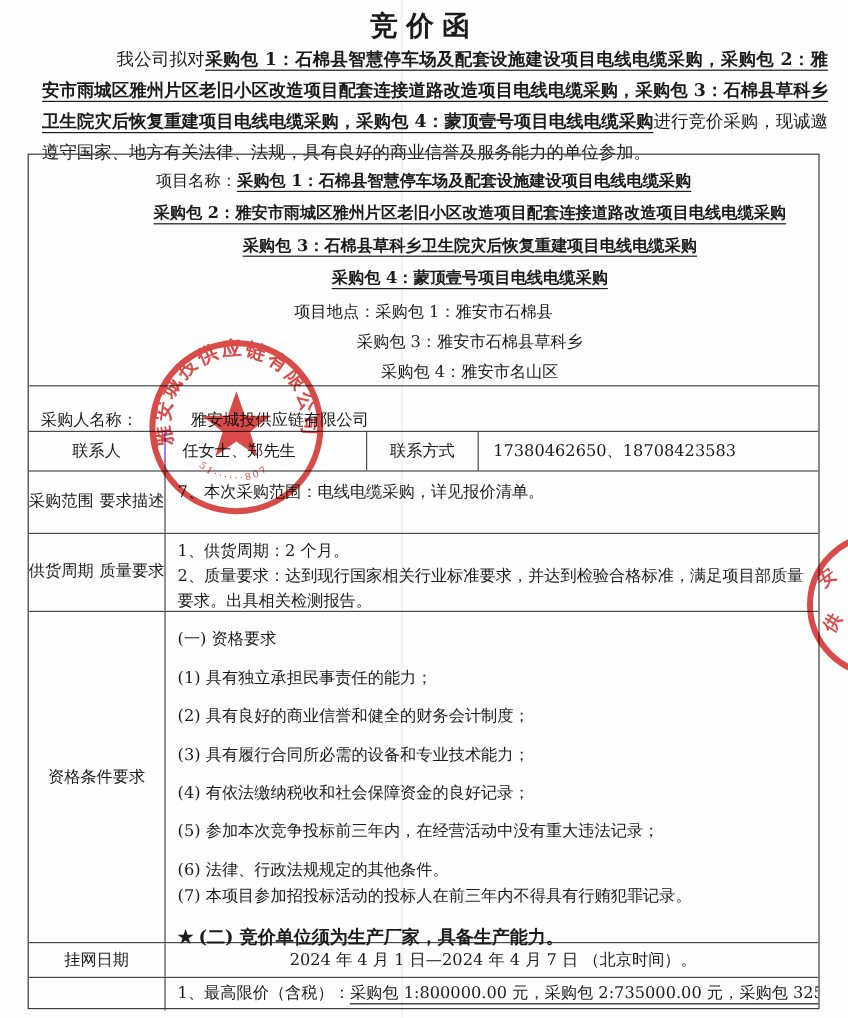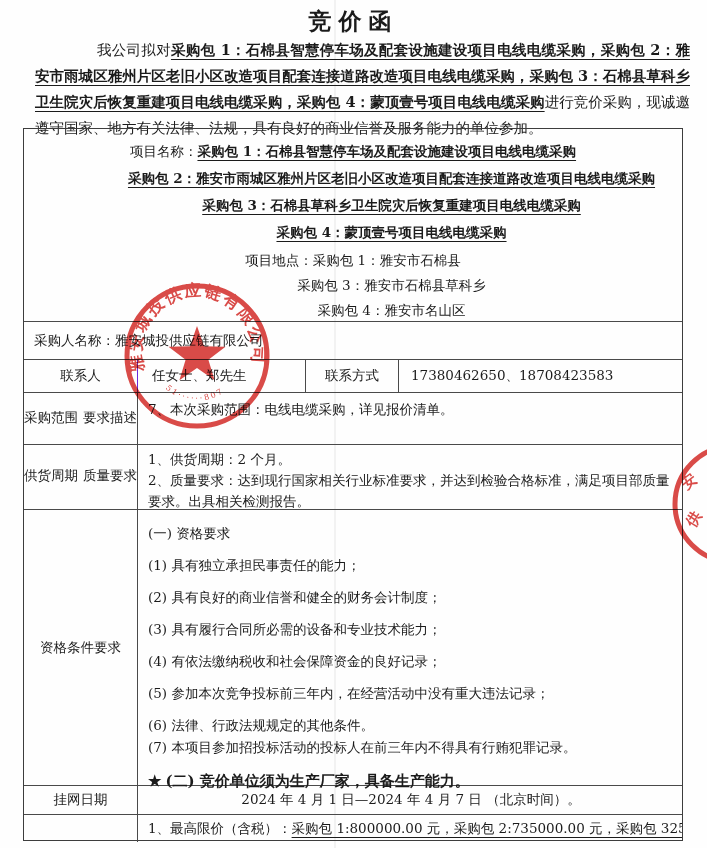--- a/index.html
+++ b/index.html
@@ -42,21 +42,21 @@
   .content-cell { flex:1; padding:4px 8px 4px 10px; }
 
   
   .row-projects { height:192px; display:block; padding:9px 10px 0 10px;text-align:center; }
   .pn-line { line-height:27px; }
   .loc-line { line-height:25px; }
   .hang { margin-left:77px; }
   .loc-block { margin-top:2px; }
 
   
-  .row-purchaser { height:38px; align-items:center; padding-left:10px; }
+  .row-purchaser { height:38px; align-items:flex-end; padding-left:10px;gap:44px; }
 
   
   .row-contact { height:33px; }
   .c-person-label { width:114px; flex:0 0 114px; border-right:1px solid #6d28d9;
      display:flex; align-items:center; justify-content:center; }
   .c-person-value { width:168px; flex:0 0 168px; border-right:1px solid #4a4a4a;
      display:flex; align-items:center; padding-left:14px; }
   .c-method-label { width:93px; flex:0 0 93px; border-right:1px solid #4a4a4a;
      display:flex; align-items:center; justify-content:center; }
   .c-method-value { flex:1; display:flex; align-items:center; padding-left:12px;
@@ -77,21 +77,21 @@
   .q-item.tight { margin-bottom:0; }
   .q-item.last { margin-bottom:14px; }
   .q-star { font-weight:bold; font-size:15px; margin-top:8px; }
   .q-star .star-glyph { margin-right:4px; }
 
   .row-date { height:29px; }
   .row-date .label-cell, .row-date .content-cell { justify-content:center; }
   .row-date .content-cell { display:flex; align-items:center; }
 
   .row-price { height:28px; }
-  .row-price .content-cell { display:flex; align-items:flex-end; overflow:hidden; white-space:nowrap; }
+  .row-price .content-cell { display:flex; align-items:flex-start; overflow:hidden; white-space:nowrap; }
 
   
   .seal { position:absolute; mix-blend-mode:multiply; opacity:.88; }
   .seal-main { left:112px; top:271px; width:170px; height:170px; }
   .seal-edge { left:660px; top:442px; width:47px; height:125px; overflow:hidden; }
   .seal-edge svg { position:absolute; left:0; top:0; }
 </style>
 </head>
 <body>
 

